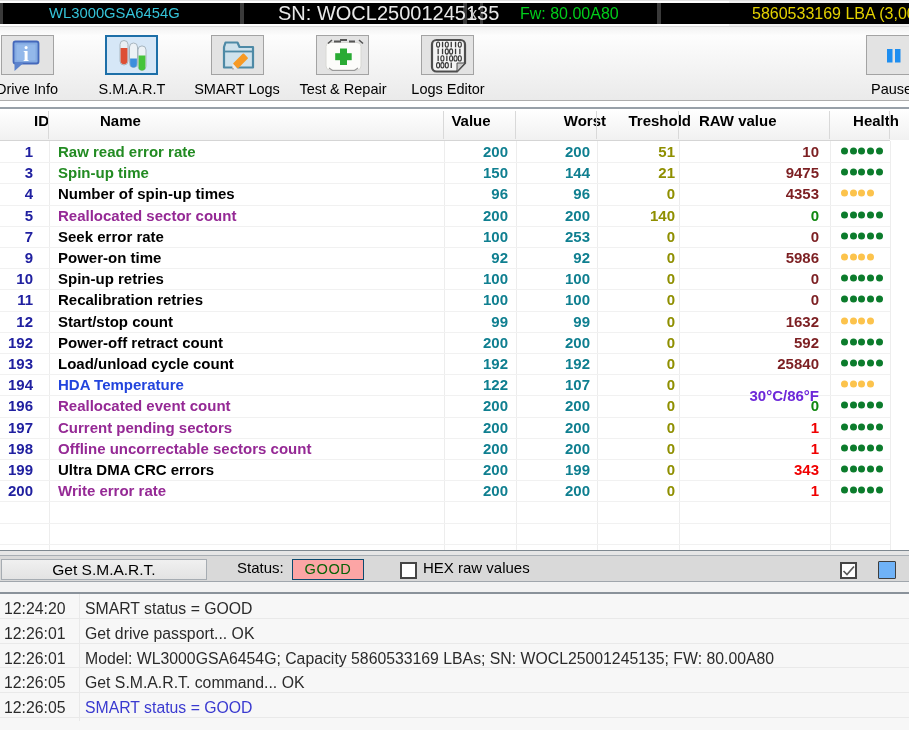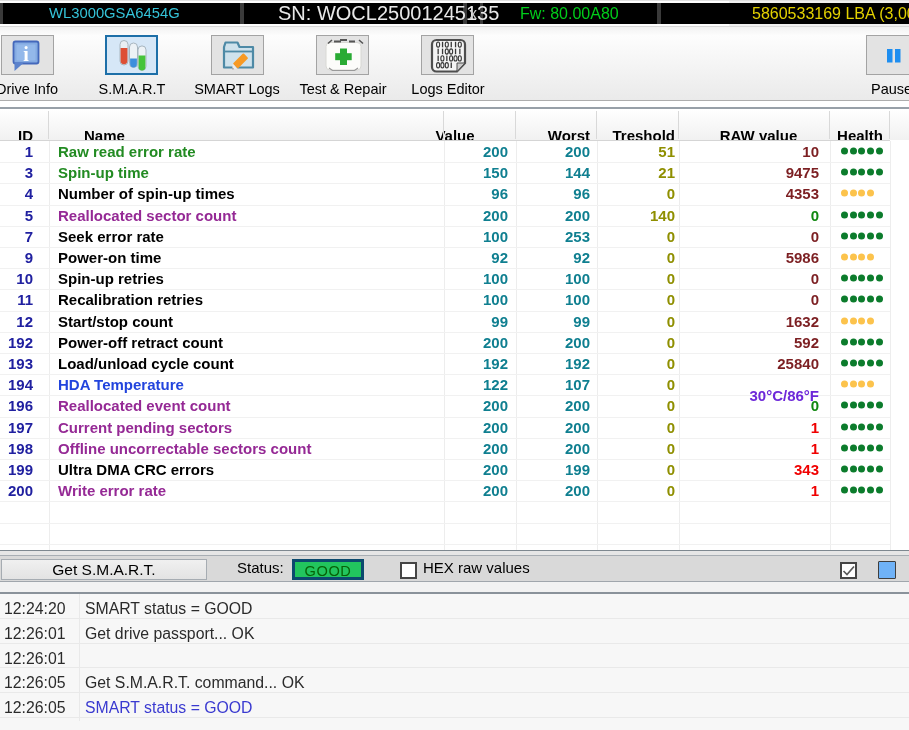--- a/index.html
+++ b/index.html
@@ -24,21 +24,21 @@
 .tbox { position:absolute; top:8px; width:53px; height:40px; background:#e3e3e3; border:1px solid #a3a3a3; }
 .tbox.sel { background:#d6e7f7; border:2px solid #1d6fa8; }
 .tlabel { position:absolute; top:54px; height:16px; line-height:16px; font-size:14.5px; color:#000;
   text-align:center; white-space:pre; }
 
 
 #tablebg { position:absolute; left:0; top:101px; width:909px; height:449px; background:#ffffff; }
 #tabletop { position:absolute; left:0; top:107px; width:909px; height:1.5px; background:#98a0a8; }
 #thead { position:absolute; left:0; top:108.5px; width:909px; height:31.9px;
   background:linear-gradient(#ffffff,#f1f1f1); font-size:15px; font-weight:bold; color:#000; }
-#thead span { position:absolute; top:18px; height:18px; line-height:18px; }
+#thead span { position:absolute; top:3px; height:18px; line-height:18px;margin-left:16px; }
 .hvl { position:absolute; top:111px; height:28px; width:1px; background:#d9d9d9; }
 #theadline { position:absolute; left:0; top:140px; width:890px; height:1px; background:#d5d5d5; }
 .vl { position:absolute; top:141px; height:409px; width:1px; background:#ededed; }
 .hl { position:absolute; left:0; width:890px; height:1px; background:#f1f1f1; }
 .row { position:absolute; left:0; width:890px; height:21.2px; font-size:15px; font-weight:bold; }
 .row span { position:absolute; top:calc(50% - 0.6px); transform:translateY(-50%); white-space:pre; }
 .cid { left:0; width:33px; text-align:right; color:#2020a0; }
 .cname { left:58px; }
 .cval { left:400px; width:108px; text-align:right; color:#0f7f90; }
 .cworst { left:480px; width:110px; text-align:right; color:#0f7f90; }
@@ -64,22 +64,22 @@
 #sbar { position:absolute; left:0; top:556.2px; width:909px; height:24.8px; background:#d9d9d9;
   font-size:15px; color:#000; }
 #sb4 { position:absolute; left:0; top:581px; width:909px; height:1.2px; background:#a0a6ac; }
 #sb5 { position:absolute; left:0; top:582.2px; width:909px; height:9.8px; background:#f2f2f2; }
 #logtop { position:absolute; left:0; top:592px; width:909px; height:2px; background:#8a929a; }
 
 #getsmart { position:absolute; left:1px; top:2.8px; width:206px; height:21px;
   background:linear-gradient(#f0f0f0,#e3e3e3); border:1px solid #a6acb2; text-align:center;
   line-height:19px; font-size:15.5px; }
 #statuslbl { position:absolute; left:237px; top:0; height:24.8px; line-height:24.8px; }
-#goodbox { position:absolute; left:292px; top:2.8px; width:72px; height:21px; background:#22c55e;
-  border:3px solid #0c4a6e; text-align:center; line-height:19.5px; color:#076207; font-size:14.6px; letter-spacing:0.6px; }
+#goodbox { position:absolute; left:292px; top:2.8px; width:72px; height:21px; background:#fca5a5;
+  border:1px solid #0c4a6e; text-align:center; line-height:19.5px; color:#076207; font-size:14.6px; letter-spacing:0.6px; }
 .cb { position:absolute; width:17px; height:17px; background:#fff; border:2px solid #454545; top:5.4px; }
 #hexlbl { position:absolute; left:423px; top:0; height:24.8px; line-height:24.8px; }
 #ibmlbl { position:absolute; left:719px; top:0; height:24.8px; line-height:24.8px; }
 #bluesq { position:absolute; left:877.5px; top:5px; width:18px; height:18px; background:#6fb2f7;
   border:1.8px solid #3f3f3f; border-radius:1px; }
 
 
 #log { position:absolute; left:0; top:594px; width:909px; height:136px; background:#f7f7f7;
   font-size:15.8px; color:#2b2b2b; }
 .lrow { position:absolute; left:0; width:909px; height:24.8px; line-height:24.8px; padding-top:3px;
@@ -194,21 +194,21 @@
 <div id="toolbar-border"></div>
 
 <div id="tablebg"></div>
 <div id="tabletop"></div>
 <div id="thead">
   <span style="left:18px">ID</span>
   <span style="left:84px">Name</span>
   <span style="left:400px;width:110px;text-align:center">Value</span>
   <span style="left:480px;width:110px;text-align:right">Worst</span>
   <span style="left:575px;width:100px;text-align:right">Treshold</span>
-  <span style="left:683px;width:151px;text-align:center">RAW value</span>
+  <span style="left:683px;width:151px;text-align:left">RAW value</span>
   <span style="left:830px;width:60px;text-align:center">Health</span>
 </div>
 <div id="theadline"></div>
 <div class="vl" style="left:49px"></div>
 <div class="hvl" style="left:48px"></div>
 <div class="vl" style="left:444px"></div>
 <div class="hvl" style="left:443px"></div>
 <div class="vl" style="left:516px"></div>
 <div class="hvl" style="left:515px"></div>
 <div class="vl" style="left:597px"></div>
@@ -408,19 +408,19 @@
       </div>
   <div id="bluesq"></div>
 </div>
 <div id="sb4"></div>
     <div id="sb5"></div>
 <div id="logtop"></div>
 
 <div id="log">
   <div class="lrow" style="top:0"><span class="ts">12:24:20</span><span class="msg">SMART status = GOOD</span></div>
   <div class="lrow" style="top:24.8px"><span class="ts">12:26:01</span><span class="msg">Get drive passport... OK</span></div>
-  <div class="lrow" style="top:49.6px"><span class="ts">12:26:01</span></div>
+  <div class="lrow" style="top:49.6px"><span class="ts">12:26:01</span><span class="msg">Model: WL3000GSA6454G; Capacity 5860533169 LBAs; SN: WOCL25001245135; FW: 80.00A80</span></div>
   <div class="lrow" style="top:74.4px"><span class="ts">12:26:05</span><span class="msg">Get S.M.A.R.T. command... OK</span></div>
   <div class="lrow" style="top:99.2px"><span class="ts">12:26:05</span><span class="msg lblue" style="color:#3a3ad0">SMART status = GOOD</span></div>
   <div id="logvl"></div>
 </div>
 
 </div>
 
 </body></html>

